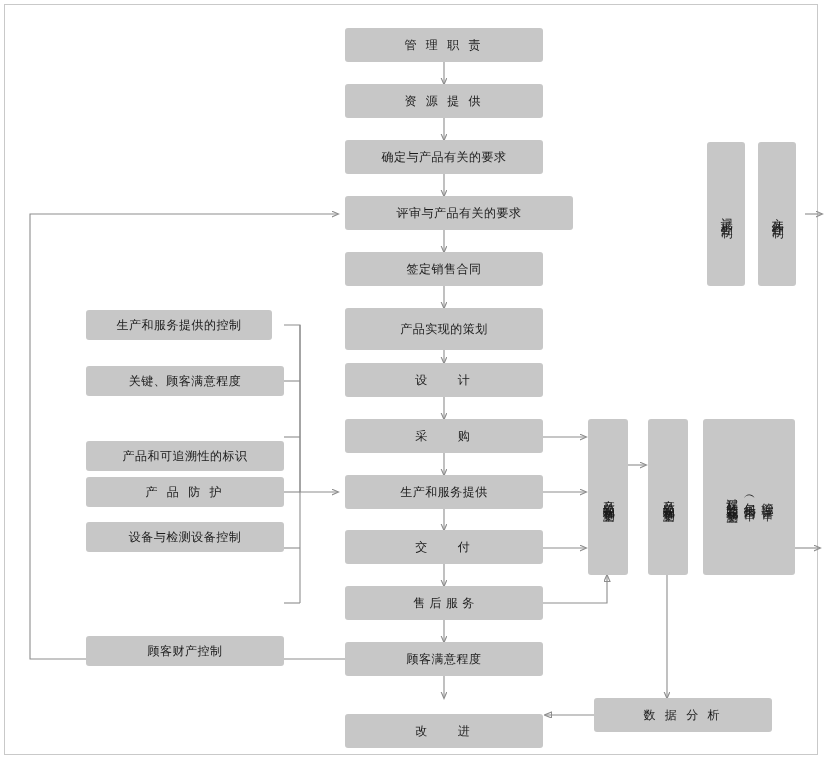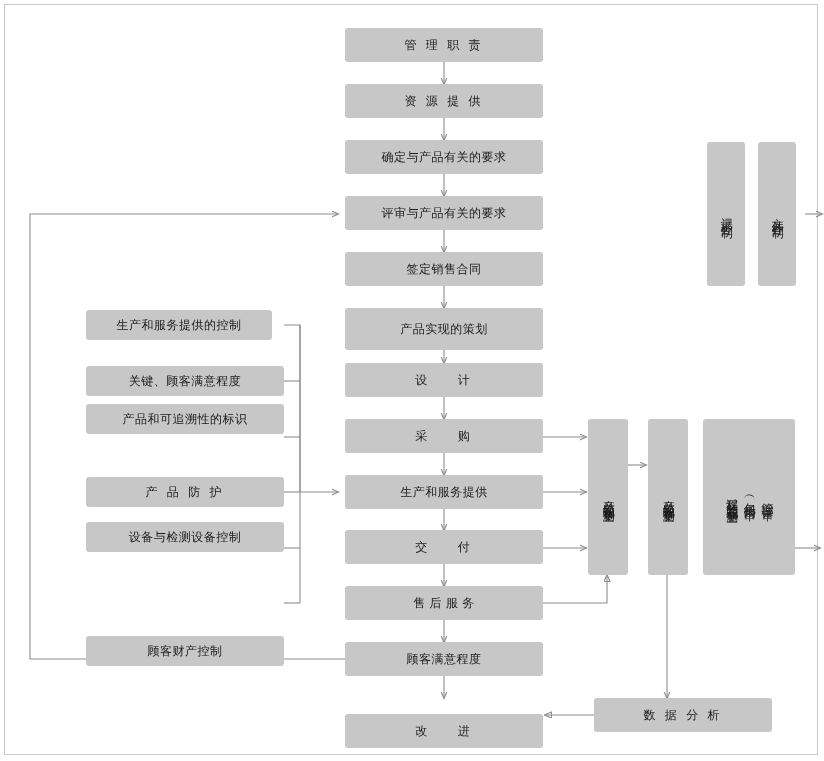--- a/index.html
+++ b/index.html
@@ -112,34 +112,34 @@
 
     <line x1="594" y1="715" x2="545" y2="715" marker-end="url(#arrow)"></line>
 
     <line x1="805" y1="214" x2="822" y2="214" marker-end="url(#arrow)"></line>
     <line x1="795" y1="548" x2="820" y2="548" marker-end="url(#arrow)"></line>
   </svg>
 
   <div class="node spaced" style="left:345px;top:28px;width:198px;height:34px;">管 理 职 责</div>
   <div class="node spaced" style="left:345px;top:84px;width:198px;height:34px;">资 源 提 供</div>
   <div class="node" style="left:345px;top:140px;width:198px;height:34px;">确定与产品有关的要求</div>
-  <div class="node" style="left:345px;top:196px;width:198px;height:34px;">评审与产品有关的要求</div>
+  <div class="node" style="left:345px;top:196px;width:228px;height:34px;">评审与产品有关的要求</div>
   <div class="node" style="left:345px;top:252px;width:198px;height:34px;">签定销售合同</div>
   <div class="node" style="left:345px;top:308px;width:198px;height:42px;">产品实现的策划</div>
   <div class="node spaced" style="left:345px;top:363px;width:198px;height:34px;">设 　 计</div>
   <div class="node spaced" style="left:345px;top:419px;width:198px;height:34px;">采 　 购</div>
   <div class="node" style="left:345px;top:475px;width:198px;height:34px;">生产和服务提供</div>
   <div class="node spaced" style="left:345px;top:530px;width:198px;height:34px;">交 　 付</div>
   <div class="node" style="left:345px;top:586px;width:198px;height:34px;">售 后 服 务</div>
   <div class="node" style="left:345px;top:642px;width:198px;height:34px;">顾客满意程度</div>
   <div class="node spaced" style="left:345px;top:698px;width:198px;height:34px;margin-top:16px;">改 　 进</div>
 
   <div class="node" style="left:86px;top:310px;width:186px;height:30px;">生产和服务提供的控制</div>
   <div class="node" style="left:86px;top:366px;width:198px;height:30px;">关键、顾客满意程度</div>
-  <div class="node" style="left:86px;top:404px;width:198px;height:30px;">产品和可追溯性的标识</div>
+  <div class="node" style="left:86px;top:441px;width:198px;height:30px;">产品和可追溯性的标识</div>
   <div class="node spaced" style="left:86px;top:477px;width:198px;height:30px;">产 品 防 护</div>
   <div class="node" style="left:86px;top:522px;width:198px;height:30px;">设备与检测设备控制</div>
   <div class="node" style="left:86px;top:588px;width:198px;height:30px;margin-top:48px;">顾客财产控制</div>
 
   <div class="node vertical" style="left:707px;top:142px;width:38px;height:144px;">记录控制</div>
   <div class="node vertical" style="left:758px;top:142px;width:38px;height:144px;">文件控制</div>
 
   <div class="node vertical tight" style="left:588px;top:419px;width:40px;height:156px;">产品监视和测量</div>
   <div class="node vertical tight" style="left:648px;top:419px;width:40px;height:156px;">产品监视和测量</div>
 

